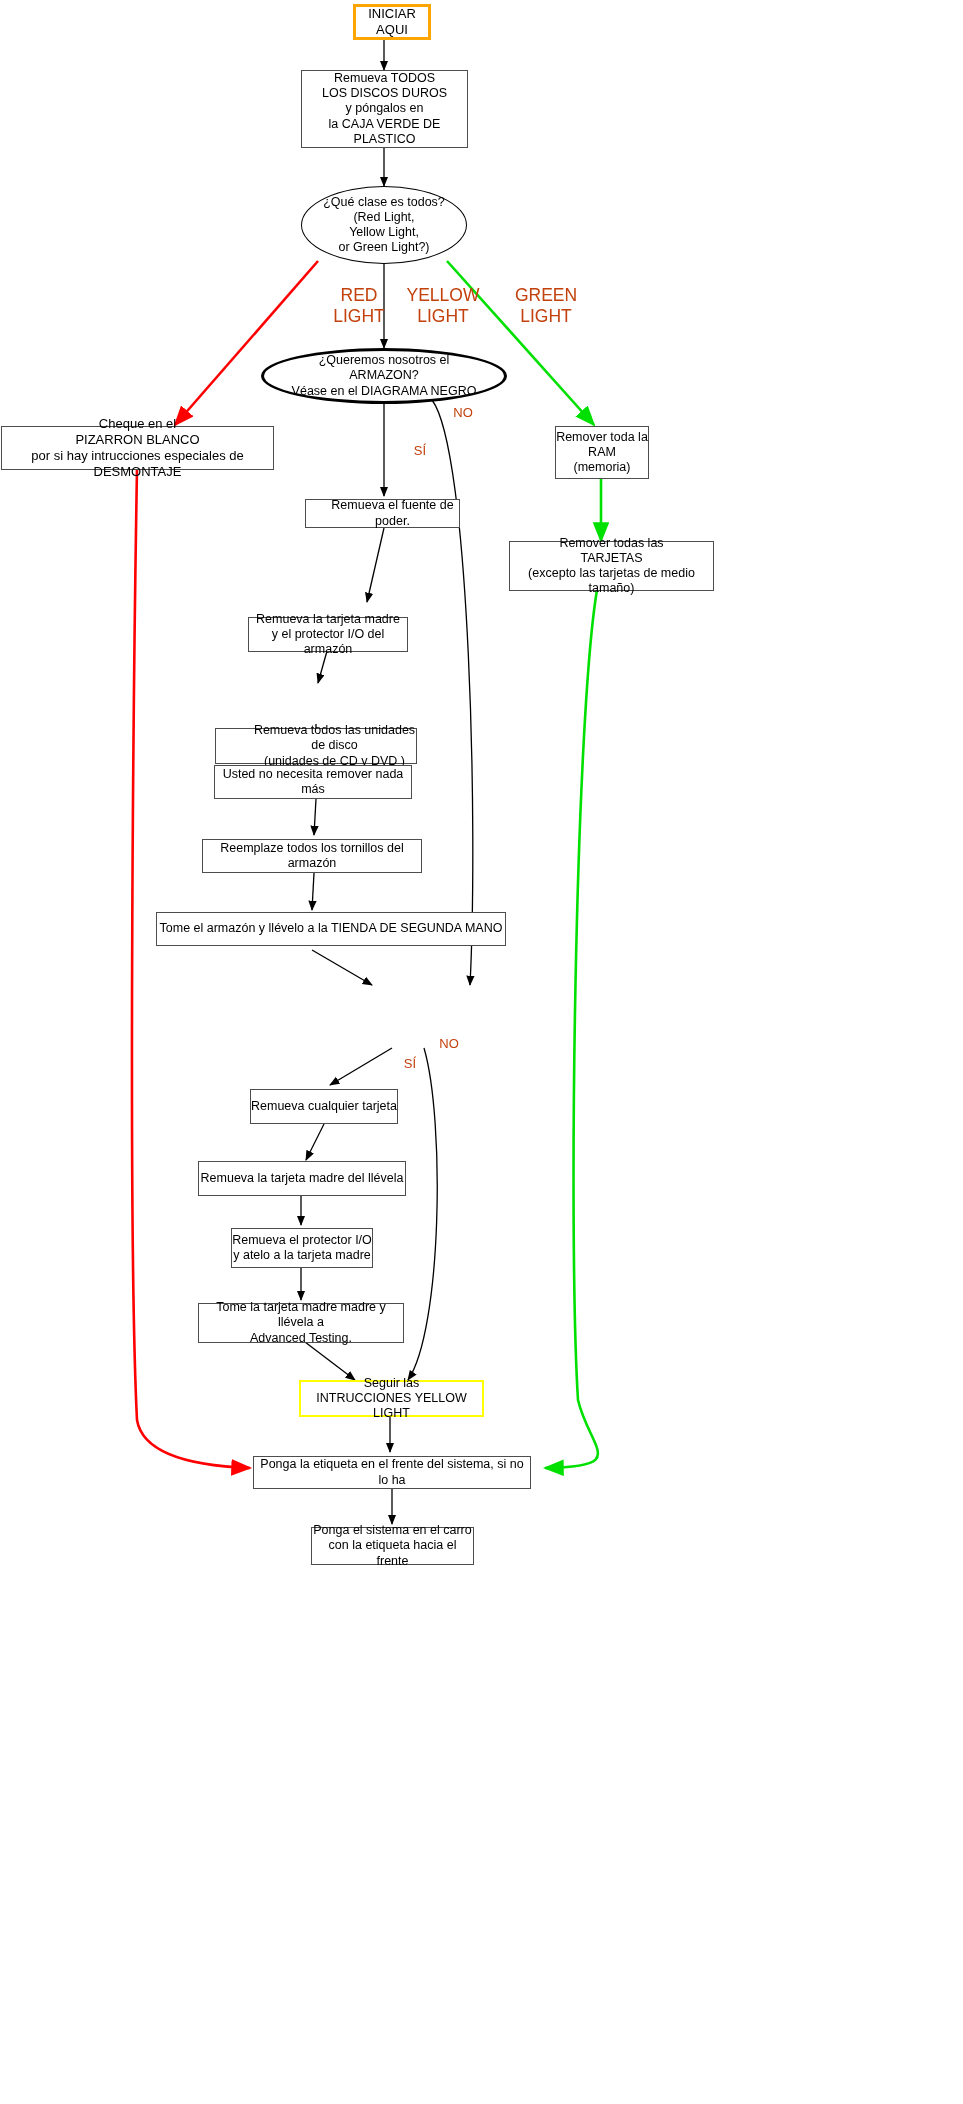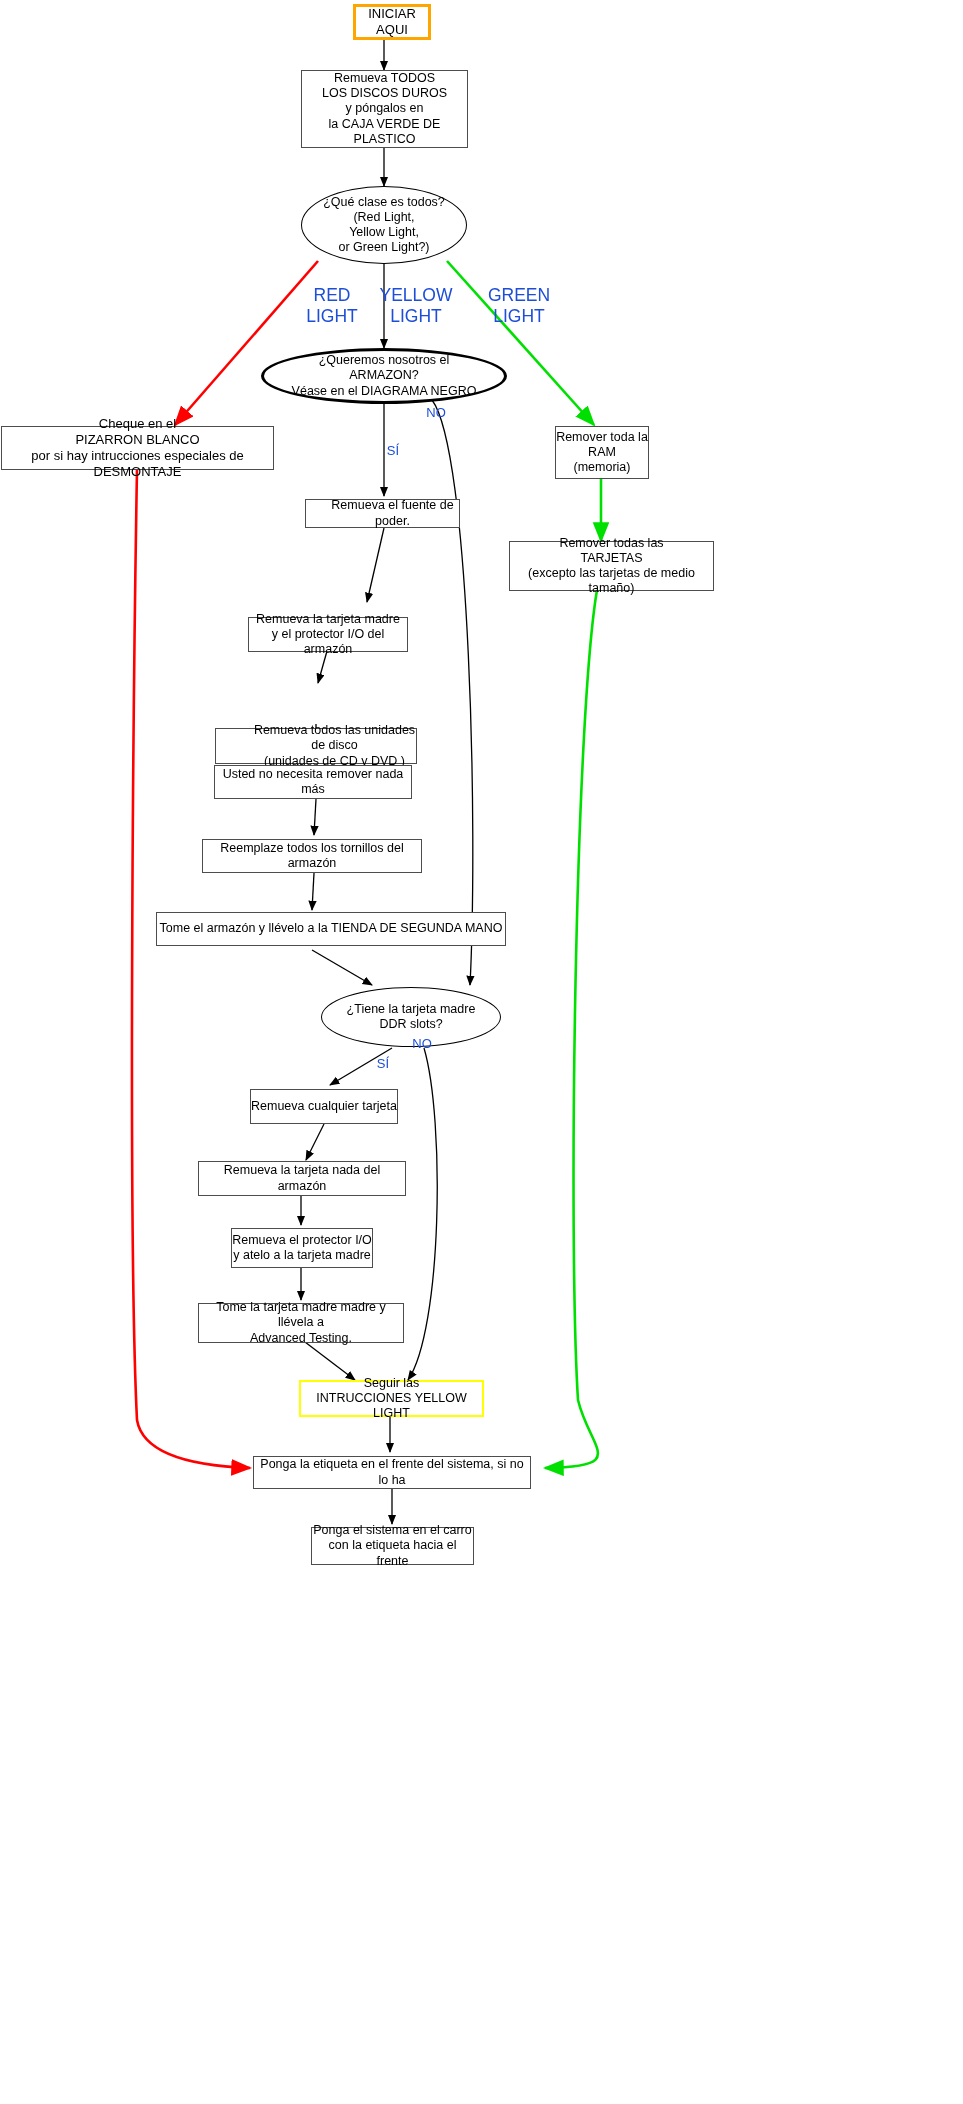--- a/index.html
+++ b/index.html
@@ -7,21 +7,21 @@
   #root{position:relative;width:963px;height:2104px;background:#ffffff;overflow:hidden;}
   svg#edges{position:absolute;left:0;top:0;width:963px;height:2104px;pointer-events:none;}
 
   .node{position:absolute;box-sizing:border-box;display:flex;align-items:center;justify-content:center;
         text-align:center;line-height:1.22;color:#000;background:#ffffff;}
   .box{border:1px solid #4d4d4d;}
   .box.start{border:3px solid #ffa500;}
   .box.yellowbox{border:2px solid #ffff00;}
   .ell{border:1px solid #000;border-radius:50%;}
   .ell.thick{border:3px solid #000;}
-  .edgelabel{position:absolute;color:#1d4ed8;background:transparent;white-space:pre;text-align:center;}
+  .edgelabel{position:absolute;color:#c2410c;background:transparent;white-space:pre;text-align:center;margin-left:27px;}
   .t11{font-size:13px;}
   .t12{font-size:12.5px;}
   .t13{font-size:13px;}
   .t17{font-size:17.5px;}
 </style>
 </head>
 <body>
 
 <div id="root">
 
@@ -127,30 +127,28 @@
 
   <div class="node box t12" style="left:215px;top:728px;width:202px;height:36px;white-space:pre-line;padding-left:37px;">Remueva todos las unidades de disco
 (unidades de CD y DVD )</div>
 
   <div class="node box t12" style="left:214px;top:765px;width:198px;height:34px;">Usted no necesita remover nada más</div>
 
   <div class="node box t12" style="left:202px;top:839px;width:220px;height:34px;">Reemplaze todos los tornillos del armazón</div>
 
   <div class="node box t12" style="left:156px;top:912px;width:350px;height:34px;">Tome el armazón y llévelo a la TIENDA DE SEGUNDA MANO</div>
 
-  <div class="node ell t12" style="left:321px;top:987px;width:180px;height:60px;white-space:pre-line;">¿Tiene la tarjeta madre
-DDR slots?</div>
 
   <div class="edgelabel t13" style="left:371px;top:1056px;width:24px;">SÍ</div>
 
   <div class="edgelabel t13" style="left:409px;top:1036px;width:26px;">NO</div>
 
   <div class="node box t12" style="left:250px;top:1089px;width:148px;height:35px;">Remueva cualquier tarjeta</div>
 
-  <div class="node box t12" style="left:198px;top:1161px;width:208px;height:35px;">Remueva la tarjeta nada del armazón</div>
+  <div class="node box t12" style="left:198px;top:1161px;width:208px;height:35px;">Remueva la tarjeta madre del llévela</div>
 
   <div class="node box t12" style="left:231px;top:1228px;width:142px;height:40px;white-space:pre-line;">Remueva el protector I/O
 y atelo a la tarjeta madre</div>
 
   <div class="node box t12" style="left:198px;top:1303px;width:206px;height:40px;white-space:pre-line;">Tome la tarjeta madre madre y llévela a
 Advanced Testing.</div>
 
   <div class="node box yellowbox t12" style="left:299px;top:1380px;width:185px;height:37px;white-space:pre-line;">Seguir las
 INTRUCCIONES YELLOW LIGHT</div>
 

